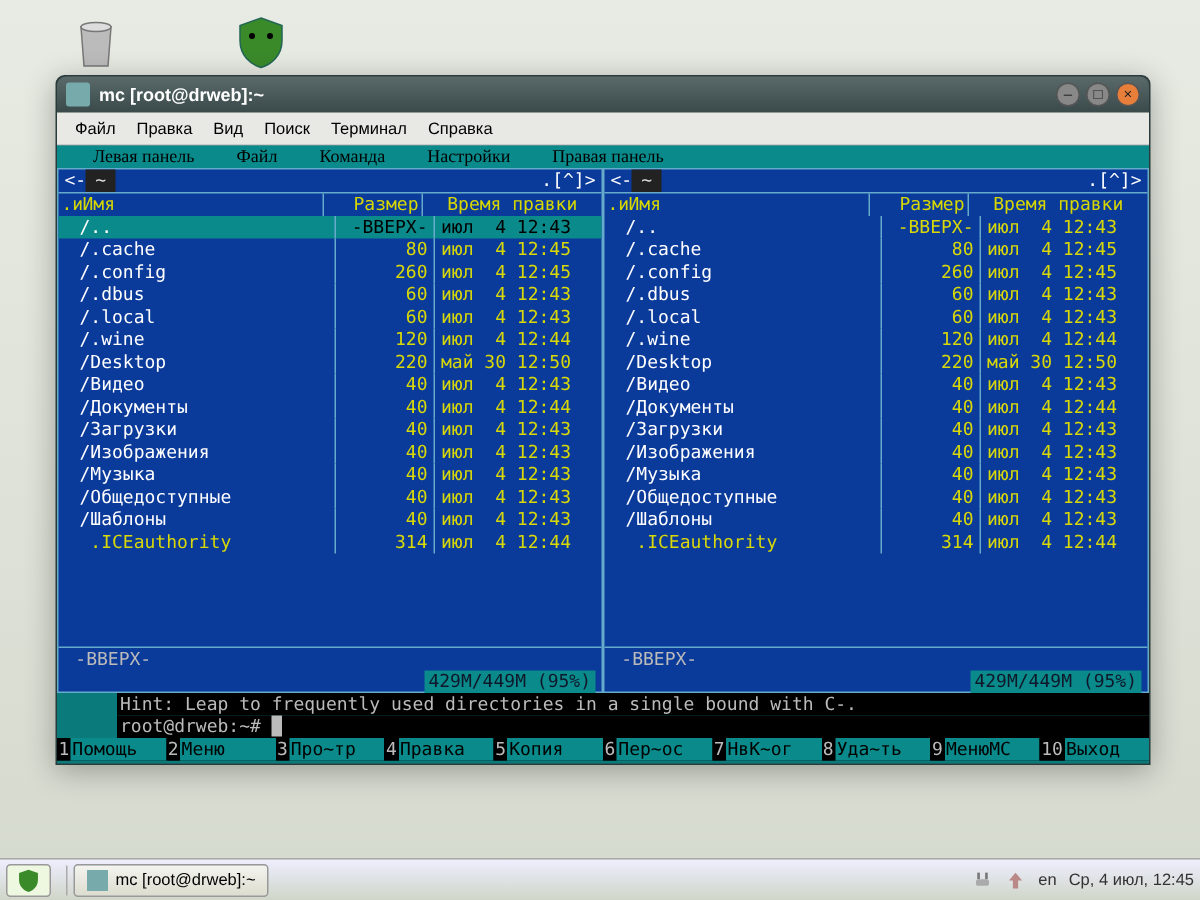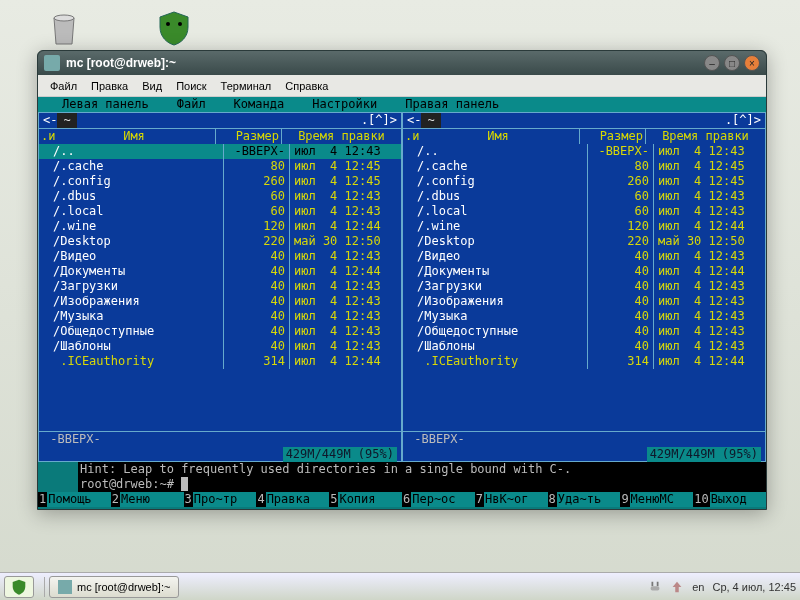--- a/index.html
+++ b/index.html
@@ -89,20 +89,21 @@
   font-size: 12px;
   line-height: 15px;
   position: relative;
   overflow: hidden;
 }
 .mc-menubar {
   background: #0a8a8a;
   color: #000;
   display: flex;
   padding: 0 10px;
+  font-family: Liberation Serif, serif;
 }
 .mc-menuitem {
   padding: 0 14px;
   color: #000;
 }
 .panels {
   display: flex;
   height: 350px;
 }
 .panel {
@@ -120,21 +121,21 @@
   display: flex;
 }
 .panel-path .current { background: #222; color: #ddd; padding: 0 6px; }
 .panel-header {
   display: flex;
   color: #d8d800;
   border-top: 1px solid #6ac;
 }
 .col { padding: 0 2px; }
 .col-i { width: 14px; }
-.col-name { flex: 1; text-align: center; }
+.col-name { flex: 1; }
 .col-size { width: 66px; text-align: right; border-left: 1px solid #6ac; }
 .col-date { width: 120px; text-align: center; border-left: 1px solid #6ac; }
 .panel-body { flex: 1; }
 .row {
   display: flex;
   color: #d8d808;
   height: 15px;
 }
 .row.selected { background: #0a8a8a; color: #000; }
 .row .c-i { width: 14px; color: #bbb; padding-left: 2px;}

